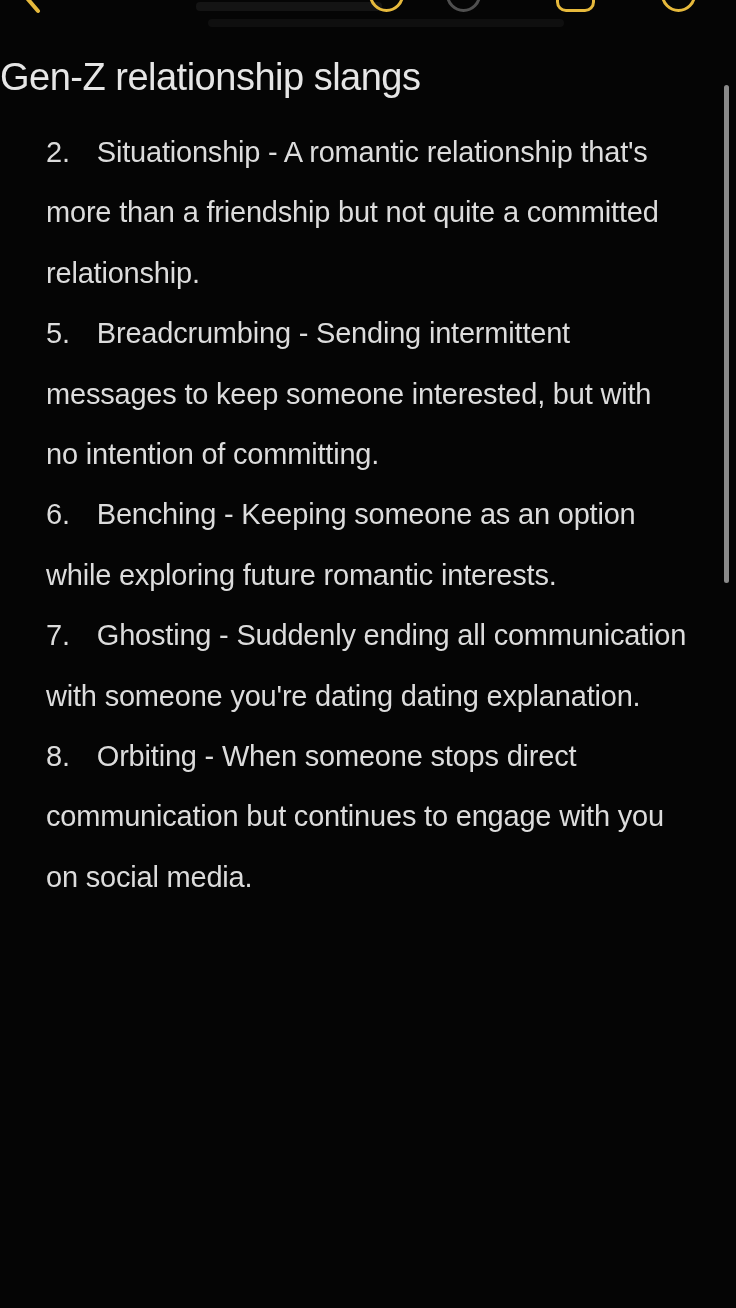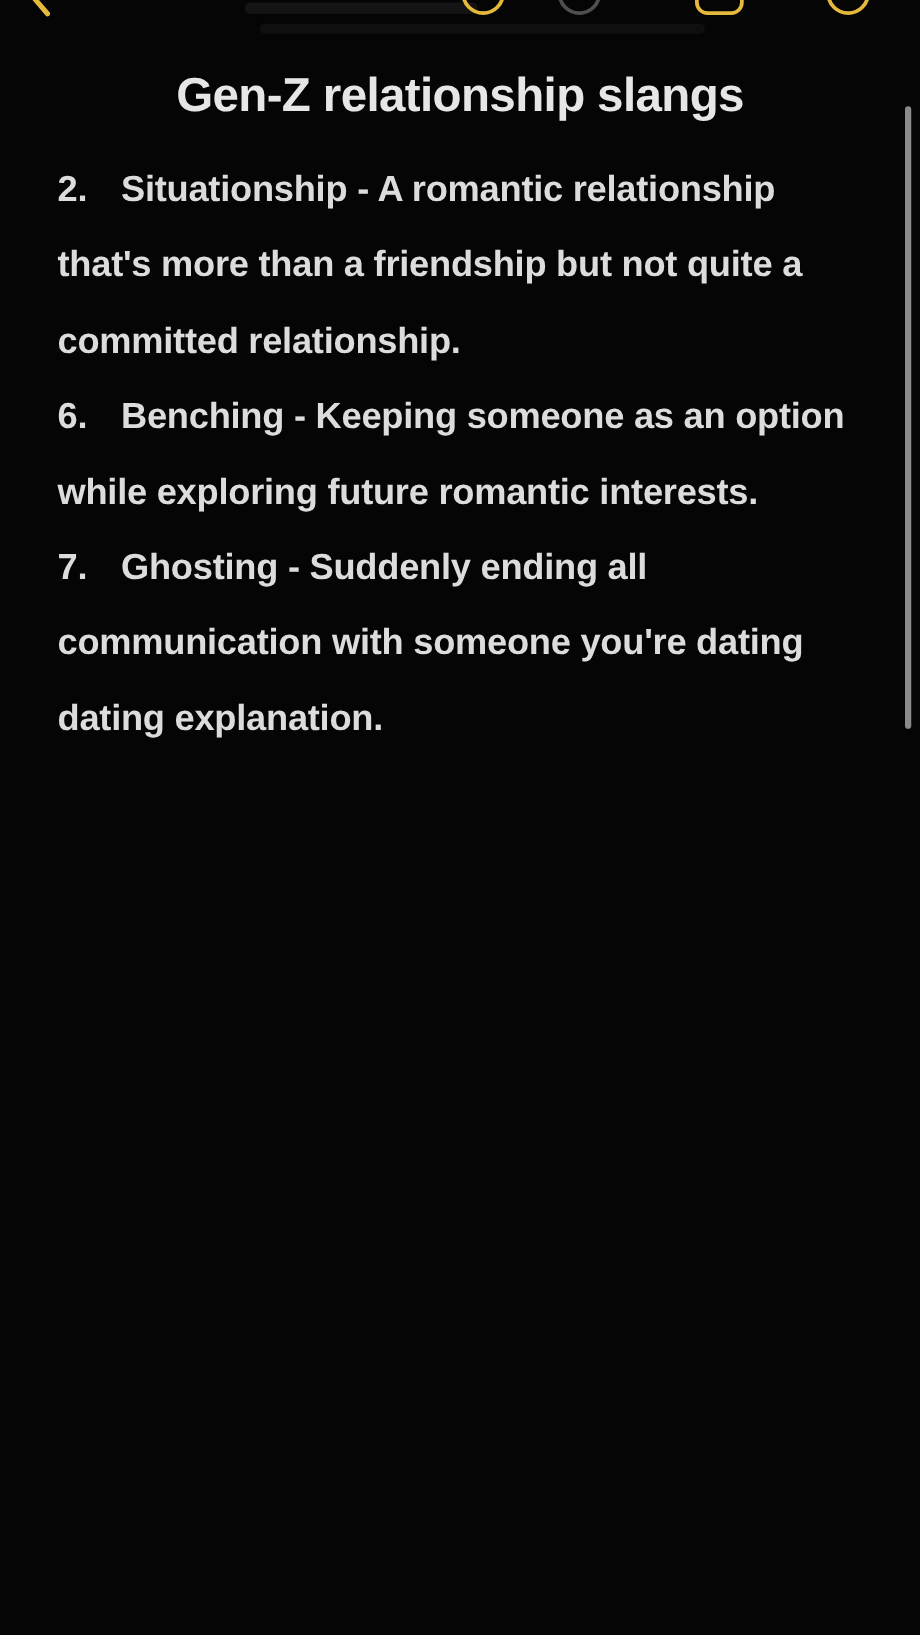--- a/index.html
+++ b/index.html
@@ -27,31 +27,31 @@
 
   
   .scrollbar{
     position:absolute;right:7px;top:85px;width:5px;height:498px;
     background:#8a8a8a;border-radius:3px;
   }
 
   
   .doc-title{
     position:absolute;top:54px;left:0;width:736px;
-    text-align:center;
-    font-size:38px;font-weight:bold;line-height:46px;
+    text-align:left;
+    font-size:38px;font-weight:normal;line-height:46px;
     color:#e6e6e6;letter-spacing:-0.5px;
   }
   .doc-body{
     position:absolute;top:122px;left:46px;width:644px;
     color:#dcdcdc;
     font-size:29px;line-height:60.4px;
     letter-spacing:-0.2px;
   }
-  .doc-body p{margin:0;padding:0;font-weight:bold;}
+  .doc-body p{margin:0;padding:0;}
   .num{margin-right:27px;}
 
   
   .bottom-fade{
     position:absolute;left:0;bottom:0;width:736px;height:26px;
     background:linear-gradient(to bottom, rgba(5,5,5,0), rgba(5,5,5,0.82));
     pointer-events:none;
   }
 </style>
 </head>
@@ -72,20 +72,22 @@
 <div class="scrollbar"></div>
 
 <div class="doc-title">Gen-Z relationship slangs</div>
 
 <div class="doc-body">
 
     <p><span class="num">2.</span><span class="txt">Situationship - A romantic relationship that's more than a friendship but not quite a committed relationship.</span></p>
 
 
 
+    <p><span class="num">5.</span><span class="txt">Breadcrumbing - Sending intermittent messages to keep someone interested, but with no intention of committing.</span></p>
 
     <p><span class="num">6.</span><span class="txt">Benching - Keeping someone as an option while exploring future romantic interests.</span></p>
 
     <p><span class="num">7.</span><span class="txt">Ghosting - Suddenly ending all communication with someone you're dating dating explanation.</span></p>
 
+    <p><span class="num">8.</span><span class="txt">Orbiting - When someone stops direct communication but continues to engage with you on social media.</span></p>
   </div>
 
 <div class="bottom-fade"></div>
 
 </body></html>

